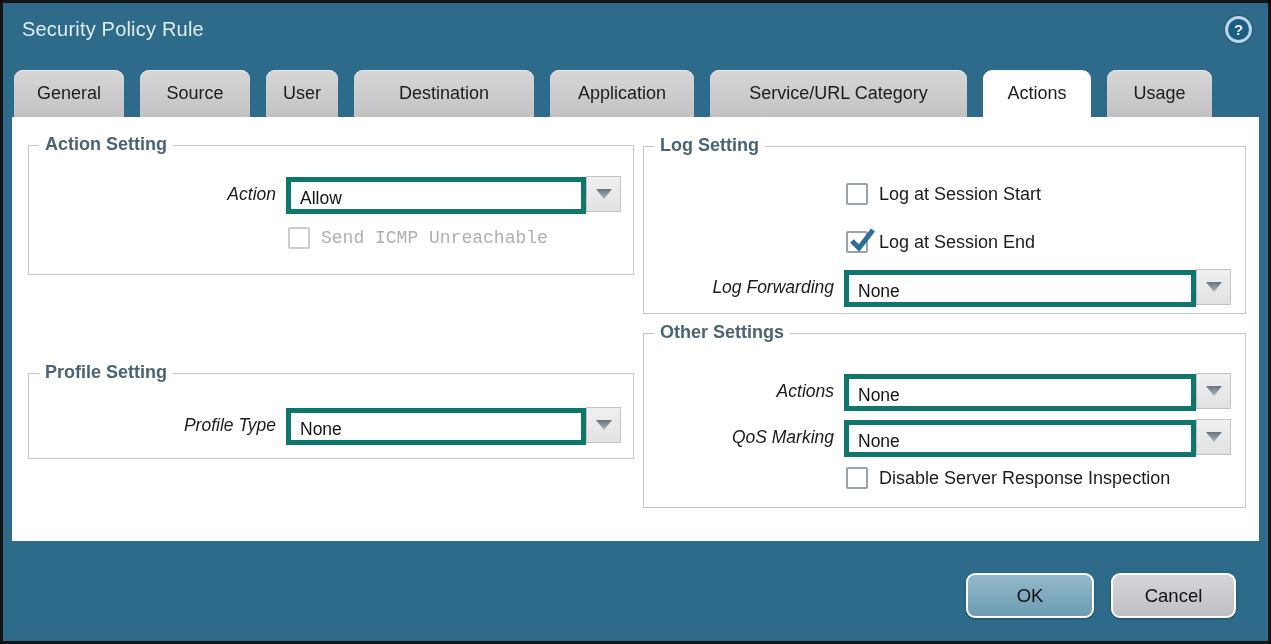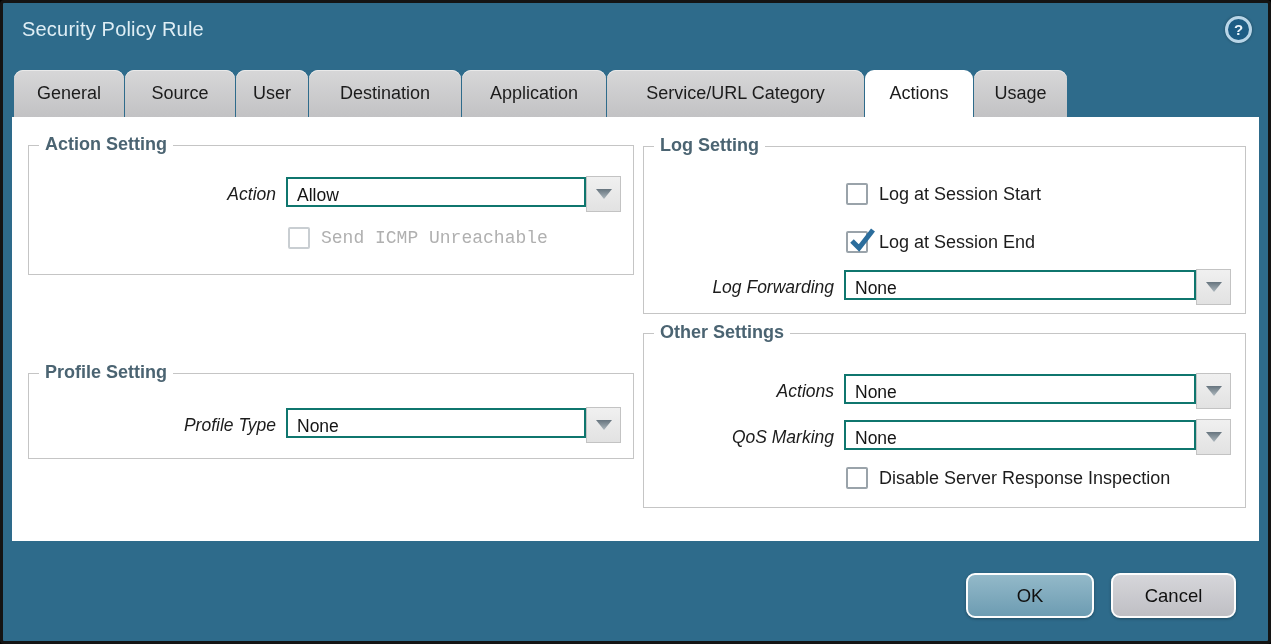--- a/index.html
+++ b/index.html
@@ -31,21 +31,21 @@
   .help{
     position:absolute;right:16px;top:13px;width:27px;height:27px;border-radius:50%;
     background:radial-gradient(circle at 35% 30%, #7fb3d2 0%, #2a6citalic 40%, #1d5c84 70%);
     background-color:#1d5c84;
     border:3px solid #b9d6e8;
     color:#eaf4fb;font-weight:bold;font-size:15px;
     display:flex;align-items:center;justify-content:center;cursor:pointer;
     box-shadow:0 0 3px rgba(0,0,0,.35);
   }
   
-  .tabs{position:absolute;left:11px;top:67px;height:47px;display:flex;gap:1px;}
+  .tabs{position:absolute;left:11px;top:67px;height:47px;display:flex;gap:16px;}
   .tab{
     height:47px;display:flex;align-items:center;justify-content:center;
     background:linear-gradient(#d7d7d8, #c2c2c4);
     border-radius:9px 9px 0 0;
     font-size:18px;color:#1c1c1c;cursor:pointer;
     box-shadow:inset 0 1px 0 #e9e9e9;
   }
   .tab.active{background:var(--active-tab-white);box-shadow:none;}
   
   .panel{
@@ -57,22 +57,22 @@
     position:absolute;top:-12px;left:10px;background:#fff;padding:0 6px;
     font-size:18px;font-weight:bold;color:var(--legend-blue-gray);
     white-space:nowrap;
   }
   .form-label{
     position:absolute;height:36px;line-height:36px;text-align:right;
     font-size:17.5px;color:#1c1c1c;white-space:nowrap;font-style:italic;
   }
   .combo{position:absolute;display:flex;height:36px;cursor:pointer;}
   .combo-value{
-    width:300px;height:30px;margin-top:1px;
-    border:2px solid #0f766e;background:#fff;
+    width:300px;height:37px;margin-top:1px;
+    border:5px solid #0f766e;background:#fff;
     font-size:17.5px;color:#141414;line-height:33px;padding-left:9px;
   }
   .combo.wide .combo-value{width:352px;}
   .combo-btn{
     width:35px;height:36px;margin-left:0px;
     background:linear-gradient(#f0f0f0,#e2e2e2);
     border:1px solid #c3c3c3;
     display:flex;align-items:center;justify-content:center;
   }
   .check-row{position:absolute;display:flex;align-items:center;cursor:pointer;}
@@ -109,25 +109,25 @@
 
 <div class="dialog">
 
   <div class="title">Security Policy Rule</div>
   <div class="help">?</div>
 
   <div class="tabs">
     <div class="tab" style="width:110px">General</div>
     <div class="tab" style="width:110px">Source</div>
     <div class="tab" style="width:72px">User</div>
-    <div class="tab" style="width:152px">Destination</div>
+    <div class="tab" style="width:180px">Destination</div>
     <div class="tab" style="width:144px">Application</div>
     <div class="tab" style="width:257px">Service/URL Category</div>
     <div class="tab active" style="width:108px">Actions</div>
-    <div class="tab" style="width:93px">Usage</div>
+    <div class="tab" style="width:105px">Usage</div>
   </div>
 
   <div class="panel">
 
     <div class="fieldset" style="left:16px;top:28px;width:606px;height:130px">
       <div class="legend">Action Setting</div>
       <div class="form-label" style="left:0;top:30px;width:247px">Action</div>
       <div class="combo" style="left:257px;top:30px">
         <div class="combo-value">Allow</div>
         <div class="combo-btn">

